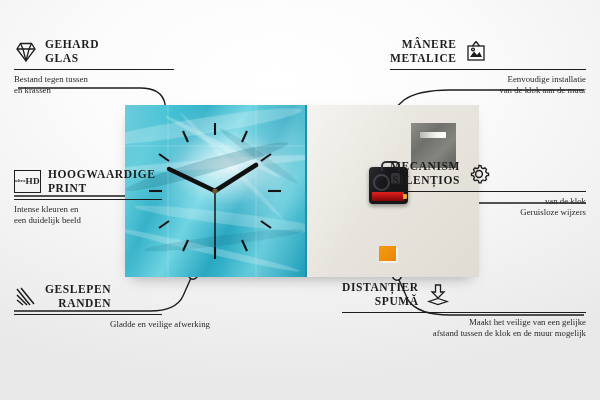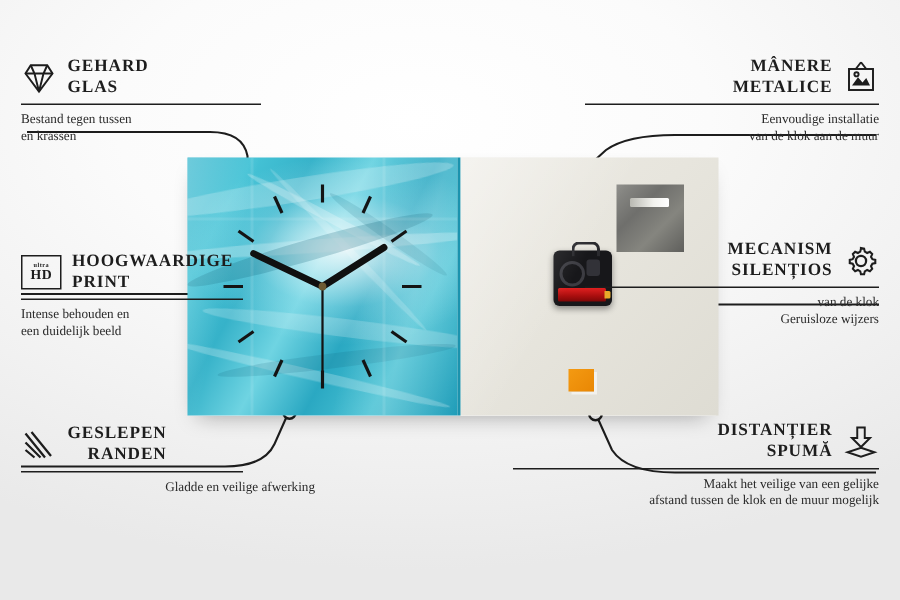--- a/index.html
+++ b/index.html
@@ -56,27 +56,27 @@
   .spacer{position:absolute;left:72px;bottom:16px;width:17px;height:15px;
     background:linear-gradient(135deg,#f49a12,#e98704);box-shadow:2px 2px 0 rgba(255,255,255,.55);}
 
   
   #clockface{position:absolute;left:0;top:0;width:180px;height:172px;}
 
   
   .feature{position:absolute;width:196px;}
   .feature.right{text-align:right;}
   .f-head{display:flex;align-items:center;gap:7px;}
-  .feature.right .f-head{justify-content:flex-end;}
+  .feature.right .f-head{}
   .f-title{font-size:11.5px;font-weight:700;letter-spacing:.6px;color:#1d1d1d;line-height:13.5px;text-transform:uppercase;}
   .f-rule{height:1.3px;background:#1d1d1d;margin:4px 0 3.5px 0;}
   .f-sub{font-size:8.8px;color:#2a2a2a;line-height:11.5px;}
   .ico{width:24px;height:24px;flex:0 0 24px;display:block;}
 
-  .hd-box{width:25px;height:21px;border:1.6px solid #1d1d1d;display:flex;flex-direction:column;
+  .hd-box{width:25px;height:21px;border:1.6px solid #1d1d1d;display:flex;flex-direction:row;
     align-items:center;justify-content:center;line-height:1;flex:0 0 25px;}
   .hd-box .u{font-size:4.2px;letter-spacing:.3px;font-weight:700;color:#1d1d1d;}
   .hd-box .h{font-size:9.2px;font-weight:700;letter-spacing:.2px;color:#1d1d1d;margin-top:.5px;}
 </style>
 </head>
 <body>
 
 <div id="stage">
 
   <svg id="wires" viewBox="0 0 600 400">
@@ -172,21 +172,21 @@
       <div class="hd-box">
         <span class="u">ultra</span>
         <span class="h">HD</span>
       </div>
       <div>
         <div class="f-title">HOOGWAARDIGE</div>
         <div class="f-title">PRINT</div>
       </div>
     </div>
     <div class="f-rule" style="width:148px"></div>
-    <div class="f-sub">Intense behouden en</div>
+    <div class="f-sub">Intense kleuren en</div>
     <div class="f-sub">een duidelijk beeld</div>
   </div>
 
   <div class="feature" style="left:14px;top:283px;text-align:right;">
     <div class="f-head">
       <svg class="ico" viewBox="0 0 24 24" fill="none" stroke="#1d1d1d" stroke-width="1.5">
         <path d="M3 4 L16 20 M3 10 L13 20 M3 15 L9 20 M7 3 L20 19"></path>
       </svg>
       <div>
         <div class="f-title">GESLEPEN</div>

